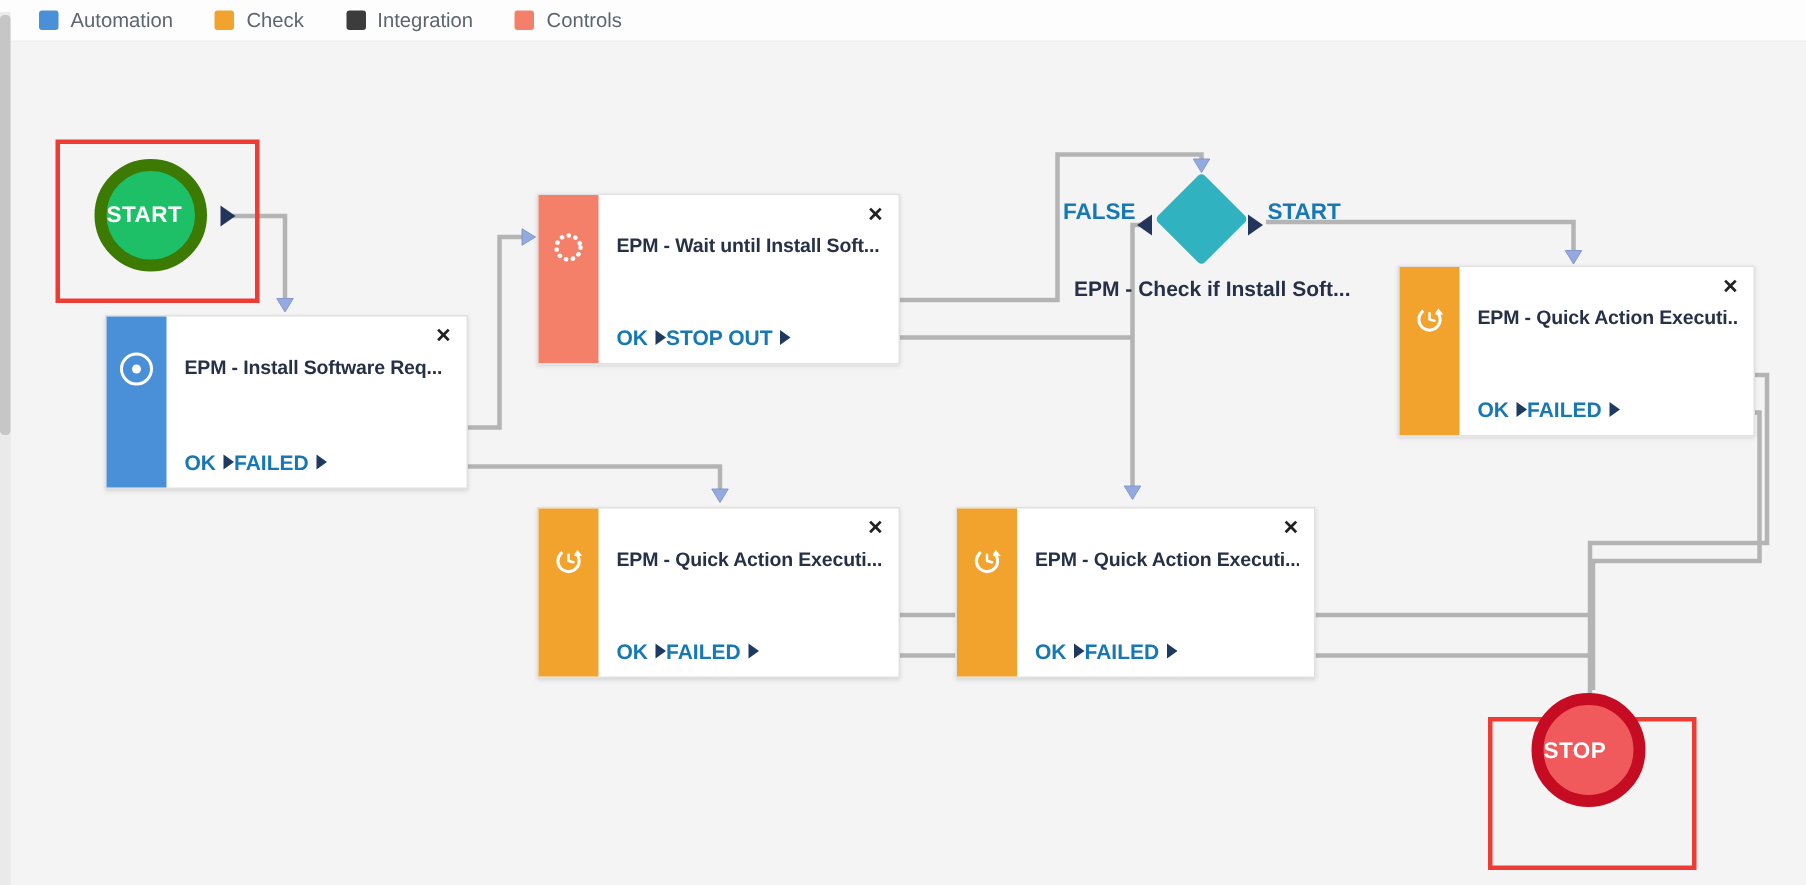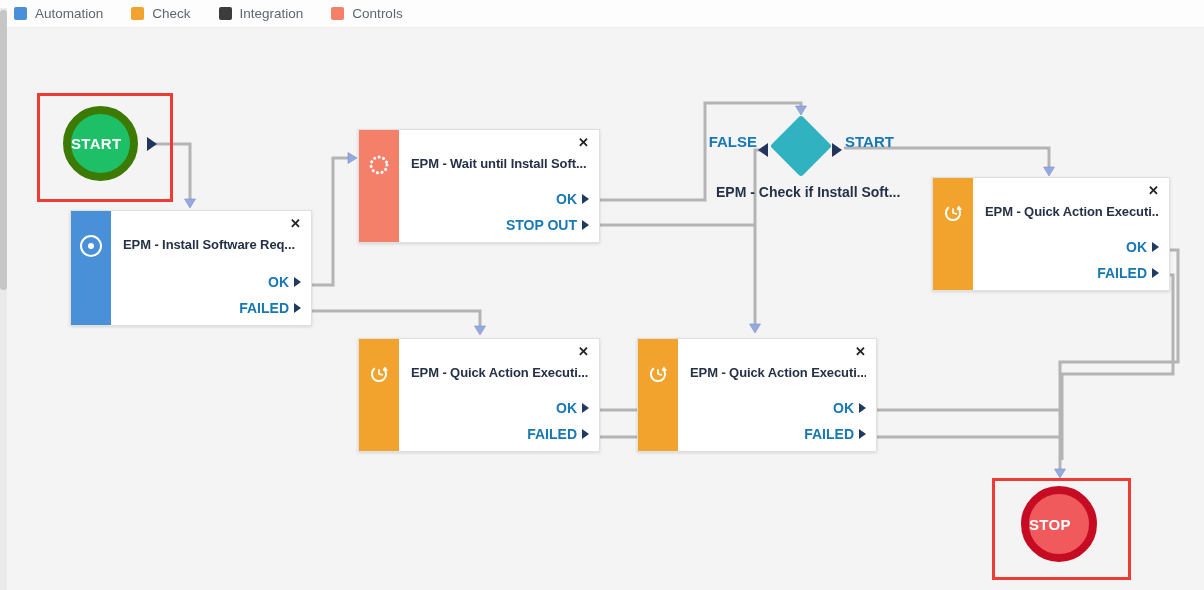--- a/index.html
+++ b/index.html
@@ -1,38 +1,38 @@
 <!DOCTYPE html>
 <html><head>
 <meta charset="utf-8">
 <style>
   html,body{margin:0;padding:0;}
   body{font-family:"Liberation Sans", sans-serif; background:#f4f4f5;}
   #canvas{position:relative;width:1204px;height:590px;overflow:hidden;background:#f4f4f5;}
 
   
   .legend-bar{position:absolute;left:0;top:0;width:1204px;height:28px;background:#fdfdfd;
-    border-bottom:1px solid #efefef;display:flex;align-items:center;padding-left:14px;box-sizing:border-box;z-index:4;}
+    border-bottom:1px solid #efefef;display:flex;align-items:center;padding-left:26px;box-sizing:border-box;z-index:4;}
   .legend-item{display:flex;align-items:center;gap:8px;margin-right:28px;color:#5f6570;font-size:13.5px;}
   .swatch{width:13px;height:13px;border-radius:2px;display:inline-block;}
 
   
   .v-scroll{position:absolute;left:0;top:8px;width:7px;height:582px;background:#eaeaea;z-index:5;}
   .v-thumb{position:absolute;left:0;top:2px;width:7px;height:280px;background:#c6c6c6;border-radius:3px;}
 
   
   #edge-svg{position:absolute;left:0;top:0;z-index:1;}
 
   
   .card{position:absolute;background:#ffffff;border:1px solid #e0e0e0;box-shadow:0 1px 3px rgba(0,0,0,.13);z-index:2;}
   .stripe{position:absolute;left:0;top:0;bottom:0;width:40px;display:flex;justify-content:center;}
   .card-body{margin-left:40px;height:100%;box-sizing:border-box;padding:6px 10px 4px 12px;display:flex;flex-direction:column;}
   .close{align-self:flex-end;font-size:13px;color:#222;line-height:14px;cursor:pointer;font-weight:bold;}
   .title{font-weight:bold;color:#263147;font-size:13px;letter-spacing:-0.1px;margin-top:6px;white-space:nowrap;overflow:hidden;}
-  .ports{margin-top:auto;display:flex;flex-direction:column;align-items:flex-end;}
+  .ports{margin-top:auto;display:flex;flex-direction:row;align-items:flex-start;}
   .port{height:26px;display:flex;align-items:center;gap:5px;color:#1778b5;font-weight:bold;font-size:14px;cursor:pointer;}
   .tri-right{width:0;height:0;border-left:7px solid #1f3a60;border-top:5px solid transparent;border-bottom:5px solid transparent;}
 
   
   .icon-wrap{margin-top:24px;width:22px;height:22px;display:flex;align-items:center;justify-content:center;}
   .record-icon{width:18px;height:18px;border:2px solid #fff;border-radius:50%;display:flex;align-items:center;justify-content:center;}
   .record-icon .dot{width:6px;height:6px;background:#fff;border-radius:50%;}
 
   
   .sel-rect{position:absolute;border:3px solid #ee3b33;z-index:2;background:transparent;}
@@ -240,17 +240,17 @@
         </div>
         <div class="port">
           <span>FAILED</span>
           <span class="tri-right"></span>
         </div>
       </div>
     </div>
   </div>
 
   <div class="sel-rect" style="left:992px;top:478px;width:133px;height:96px"></div>
-  <div class="terminal stop-circle" style="left:1021px;top:486px">
+  <div class="terminal stop-circle" style="left:1021px;top:462px">
     <span>STOP</span>
   </div>
 
 </div>
 
 </body></html>

